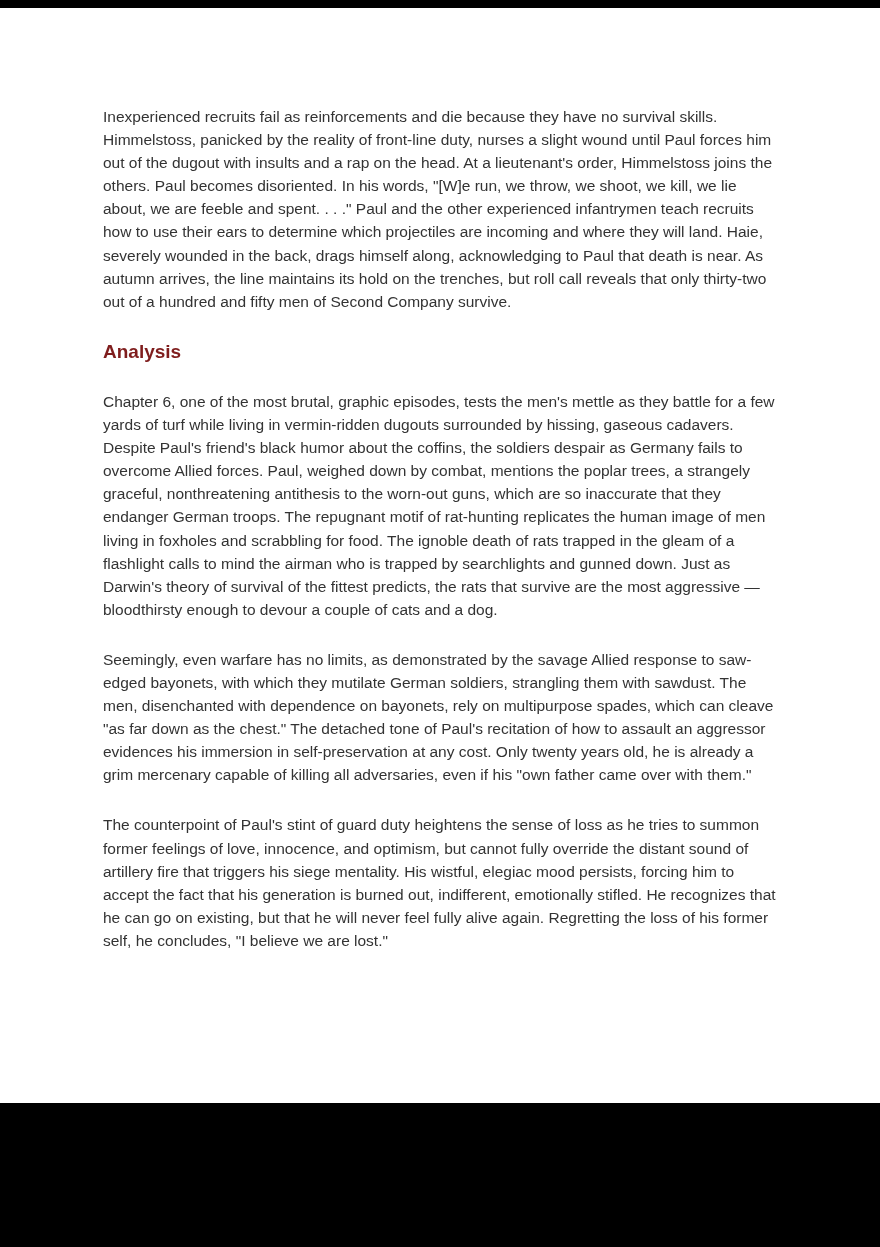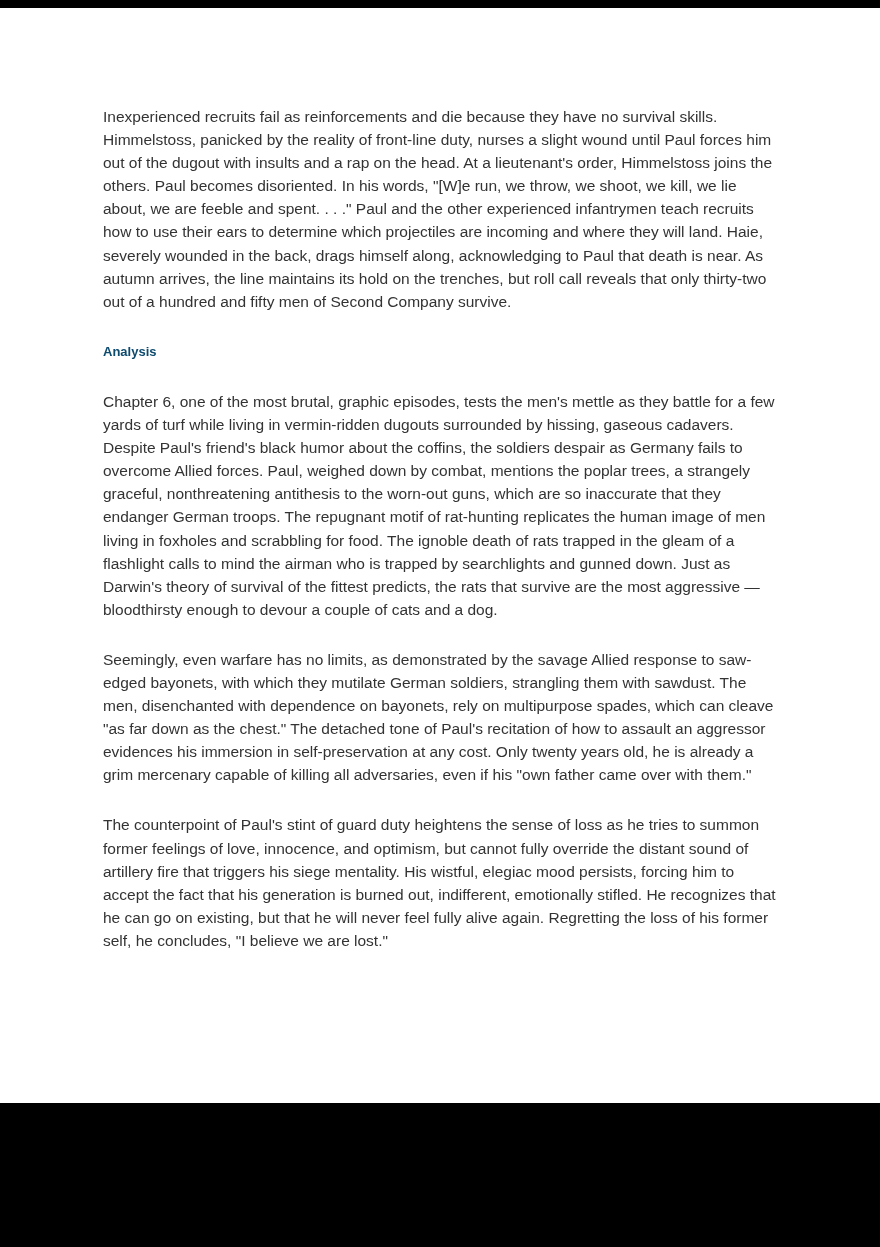--- a/index.html
+++ b/index.html
@@ -50,24 +50,24 @@
     color: #333333;
     font-size: 15.5px;
     line-height: 23.1px;
   }
   .content p {
     margin: 0 0 27px 0;
     text-align: left;
   }
   .content h2 {
     margin: 0 0 27px 0;
-    font-size: 13px;
+    font-size: 19px;
     line-height: 23.1px;
     font-weight: bold;
-    color: #0c4a6e;
+    color: #7f1d1d;
   }
 </style>
 </head>
 <body>
 
 <div class="viewport">
   <div class="letterbox-top"></div>
 
   <div class="page">
     <div class="content">

